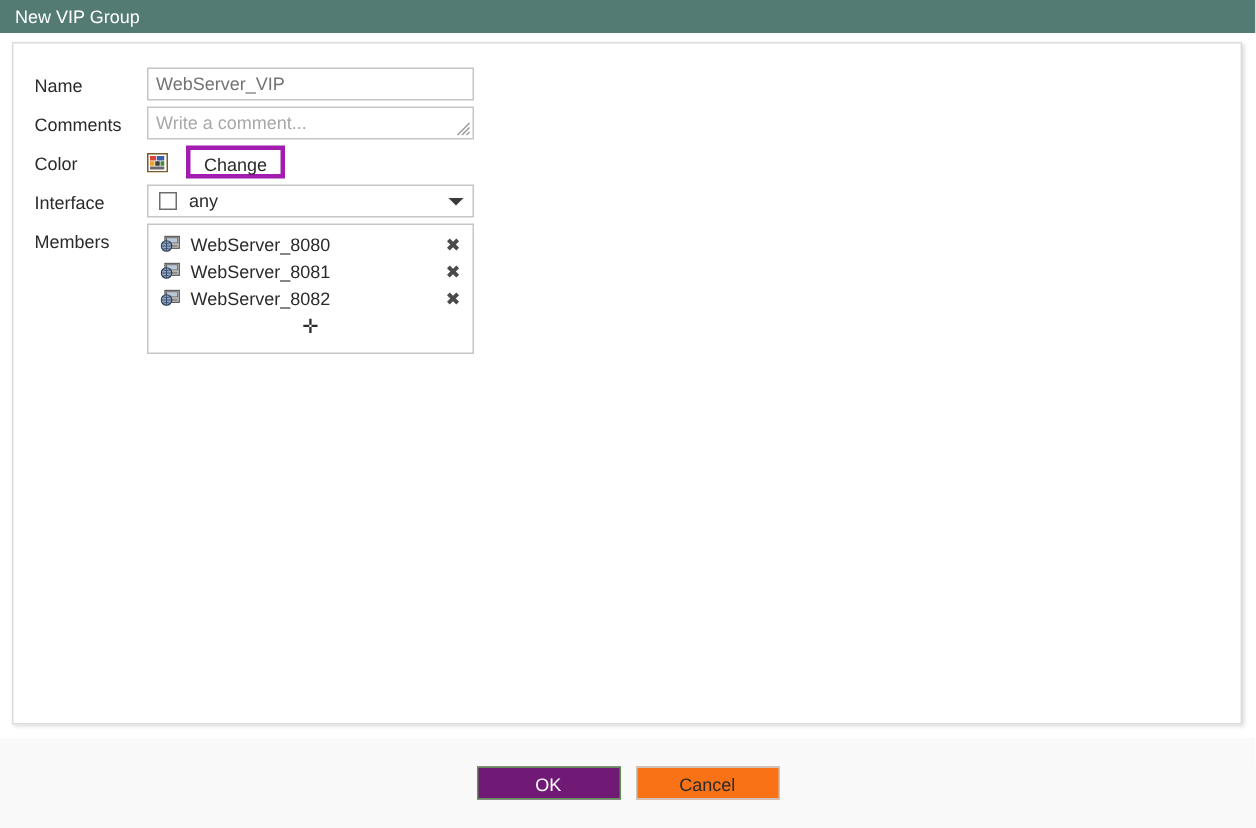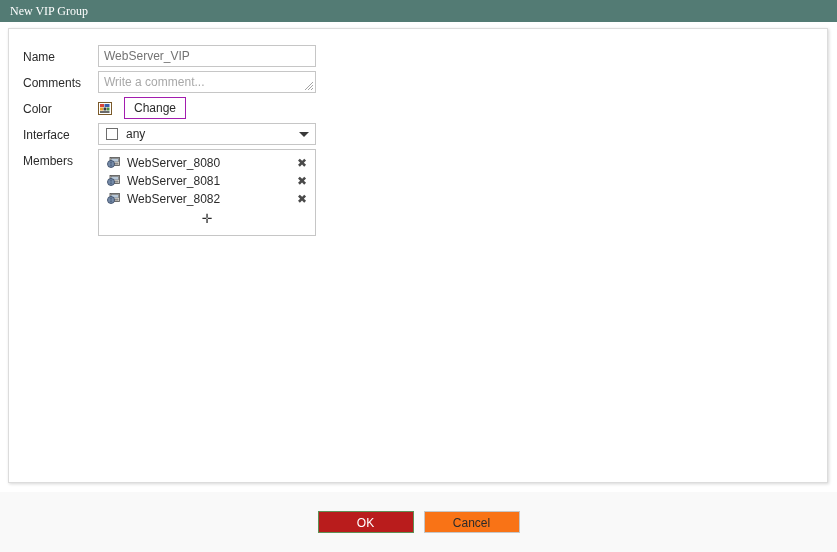--- a/index.html
+++ b/index.html
@@ -20,21 +20,20 @@
   
   .titlebar {
     height: 22px;
     background: #537b74;
     color: #ffffff;
     display: flex;
     align-items: center;
     padding: 0 0 0 10px;
     font-size: 12px;
     box-sizing: border-box;
-    font-family: Liberation Serif, serif;
   }
 
   
   .workspace {
     position: absolute;
     top: 22px;
     left: 0;
     right: 0;
     bottom: 0;
     background: #ffffff;
@@ -132,21 +131,21 @@
     width: 14px;
     height: 13px;
     margin-right: 12px;
     display: inline-block;
   }
   .change-btn {
     height: 22px;
     min-width: 54px;
     padding: 0 9px;
     background: #ffffff;
-    border: 1px solid #a21caf;
+    border: 3px solid #a21caf;
     font-family: "Liberation Sans", sans-serif;
     font-size: 12px;
     color: #2b2b2b;
     cursor: pointer;
     line-height: 20px;
   }
 
   
   .select-box {
     width: 218px;
@@ -241,21 +240,21 @@
     height: 60px;
     background: #f9f9f9;
     display: flex;
     align-items: center;
     justify-content: center;
     gap: 10px;
   }
   .btn-ok {
     width: 96px;
     height: 22px;
-    background: #b91c1c;
+    background: #701a75;
     border: 1px solid #5f9055;
     color: #ffffff;
     font-family: "Liberation Sans", sans-serif;
     font-size: 12px;
     cursor: pointer;
     line-height: 20px;
     text-align: center;
   }
   .btn-cancel {
     width: 96px;

